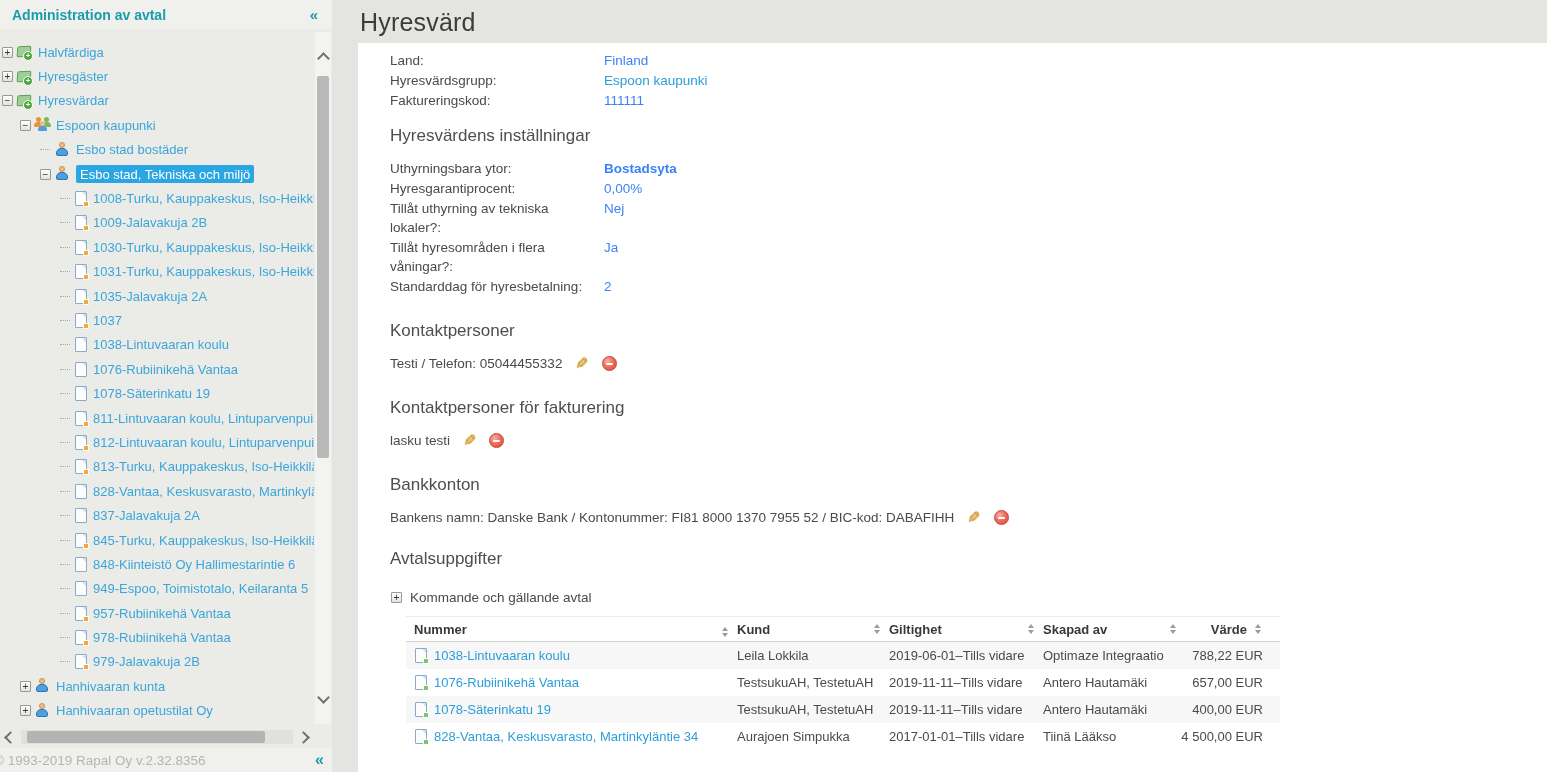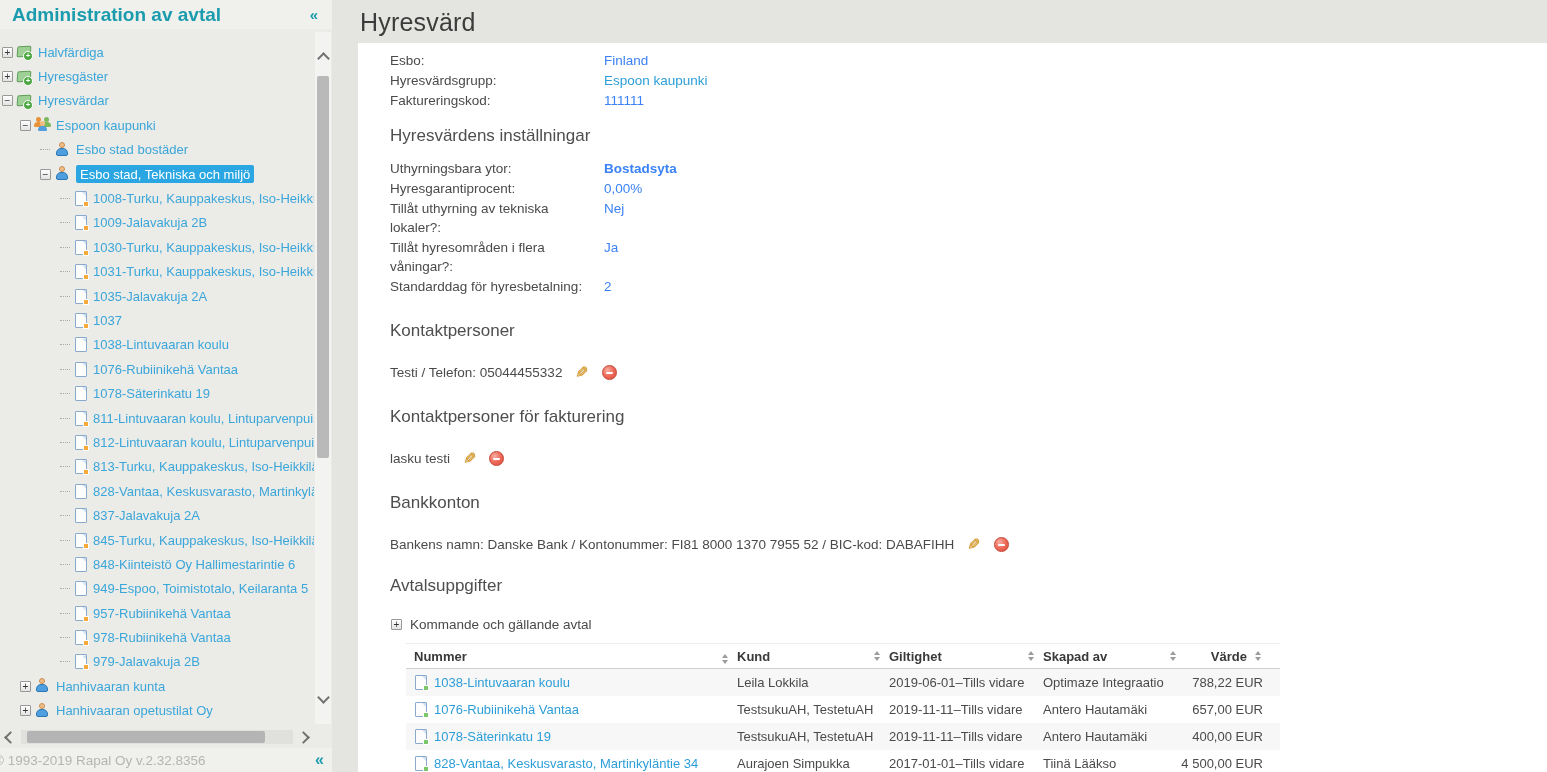--- a/index.html
+++ b/index.html
@@ -3,21 +3,21 @@
 <meta charset="utf-8">
 <style>
   html,body{margin:0;padding:0;}
   body{width:1547px;height:772px;overflow:hidden;position:relative;
        font-family:"Liberation Sans","DejaVu Sans",sans-serif;color:#4a4a4a;background:#fff;}
 
   
   .sidebar{position:absolute;left:0;top:0;width:332px;height:772px;background:#ebebe7;overflow:hidden;}
   .sb-header{height:29px;display:flex;align-items:center;justify-content:space-between;
              padding:0 14px 0 12px;background:#f0f0ec;}
-  .sb-title{color:#1b9cae;font-size:19px;font-weight:600;}
+  .sb-title{color:#1b9cae;font-size:14px;font-weight:600;}
   .sb-collapse{color:#1b9cae;font-size:15px;font-weight:700;cursor:pointer;}
   .tree{position:absolute;left:0;top:36px;right:18px;bottom:48px;overflow:hidden;padding-top:4px;}
   .trow{display:flex;align-items:center;height:24.4px;white-space:nowrap;overflow:hidden;}
   .trow.lvl1{padding-left:2px;}
   .trow.lvl2{padding-left:20px;}
   .trow.lvl3{padding-left:40px;}
   .trow.lvl4{padding-left:60px;}
   .expander{flex:0 0 auto;width:11px;height:11px;display:inline-flex;align-items:center;justify-content:center;
             border:1px solid #999;border-radius:1px;background:linear-gradient(#fff,#e2e2e2);
             font-size:10px;line-height:9px;color:#333;box-sizing:border-box;margin-right:3px;cursor:pointer;}
@@ -77,21 +77,21 @@
          padding:8px 0 0 32px;box-sizing:border-box;overflow:hidden;}
   .frow{display:flex;align-items:flex-start;margin-bottom:1px;}
   .flabel{flex:0 0 200px;font-size:13.5px;line-height:19px;color:#4a4a4a;margin-right:14px;}
   .fvalue{font-size:13.5px;line-height:19px;color:#3b82f6;}
   .fvalue.b{font-weight:700;}
   .fvalue.link{color:#2d9ed8;cursor:pointer;}
   h2{font-size:17px;font-weight:400;color:#4e4e4e;margin:0;}
   #settings-h{margin:16px 0 13px;}
   #contacts-h,#billing-h,#bank-h{margin:25px 0 0;}
   #avtal-h{margin:22px 0 8px;}
-  .irow{display:flex;align-items:center;gap:13px;margin-top:22px;height:19px;}
+  .irow{display:flex;align-items:center;gap:13px;margin-top:13px;height:19px;}
   .itext{font-size:13.5px;color:#4a4a4a;}
   .pencil{display:inline-block;color:#e2a22e;font-size:16px;line-height:16px;transform:scaleX(-1);cursor:pointer;
           text-shadow:0 0 1px #a8781c;}
   .rmv{position:relative;display:inline-block;width:15px;height:15px;border-radius:50%;cursor:pointer;
        background:radial-gradient(circle at 35% 32%, #f8b0a6 0%, #ef6e5e 45%, #df4937 100%);
        border:1px solid #c24434;box-sizing:border-box;}
   .rmv::after{content:"";position:absolute;left:3px;top:5.5px;width:7px;height:2.2px;background:#fff;border-radius:1px;}
 
   .group-toggle{display:flex;align-items:center;gap:8px;margin:21px 0 0 1px;font-size:13.5px;color:#4a4a4a;cursor:pointer;}
   .group-toggle .expander{margin-right:0;}
@@ -288,21 +288,21 @@
   </div>
 </aside>
 
 <div class="main">
   <div class="main-band">
     <h1>Hyresvärd</h1>
   </div>
   <div class="panel">
     <div id="info-fields">
         <div class="frow">
-          <span class="flabel">Esbo:</span>
+          <span class="flabel">Land:</span>
           <span class="fvalue">Finland</span>
         </div>
         <div class="frow">
           <span class="flabel">Hyresvärdsgrupp:</span>
           <span class="fvalue link">Espoon kaupunki</span>
         </div>
         <div class="frow">
           <span class="flabel">Faktureringskod:</span>
           <span class="fvalue">111111</span>
         </div>

